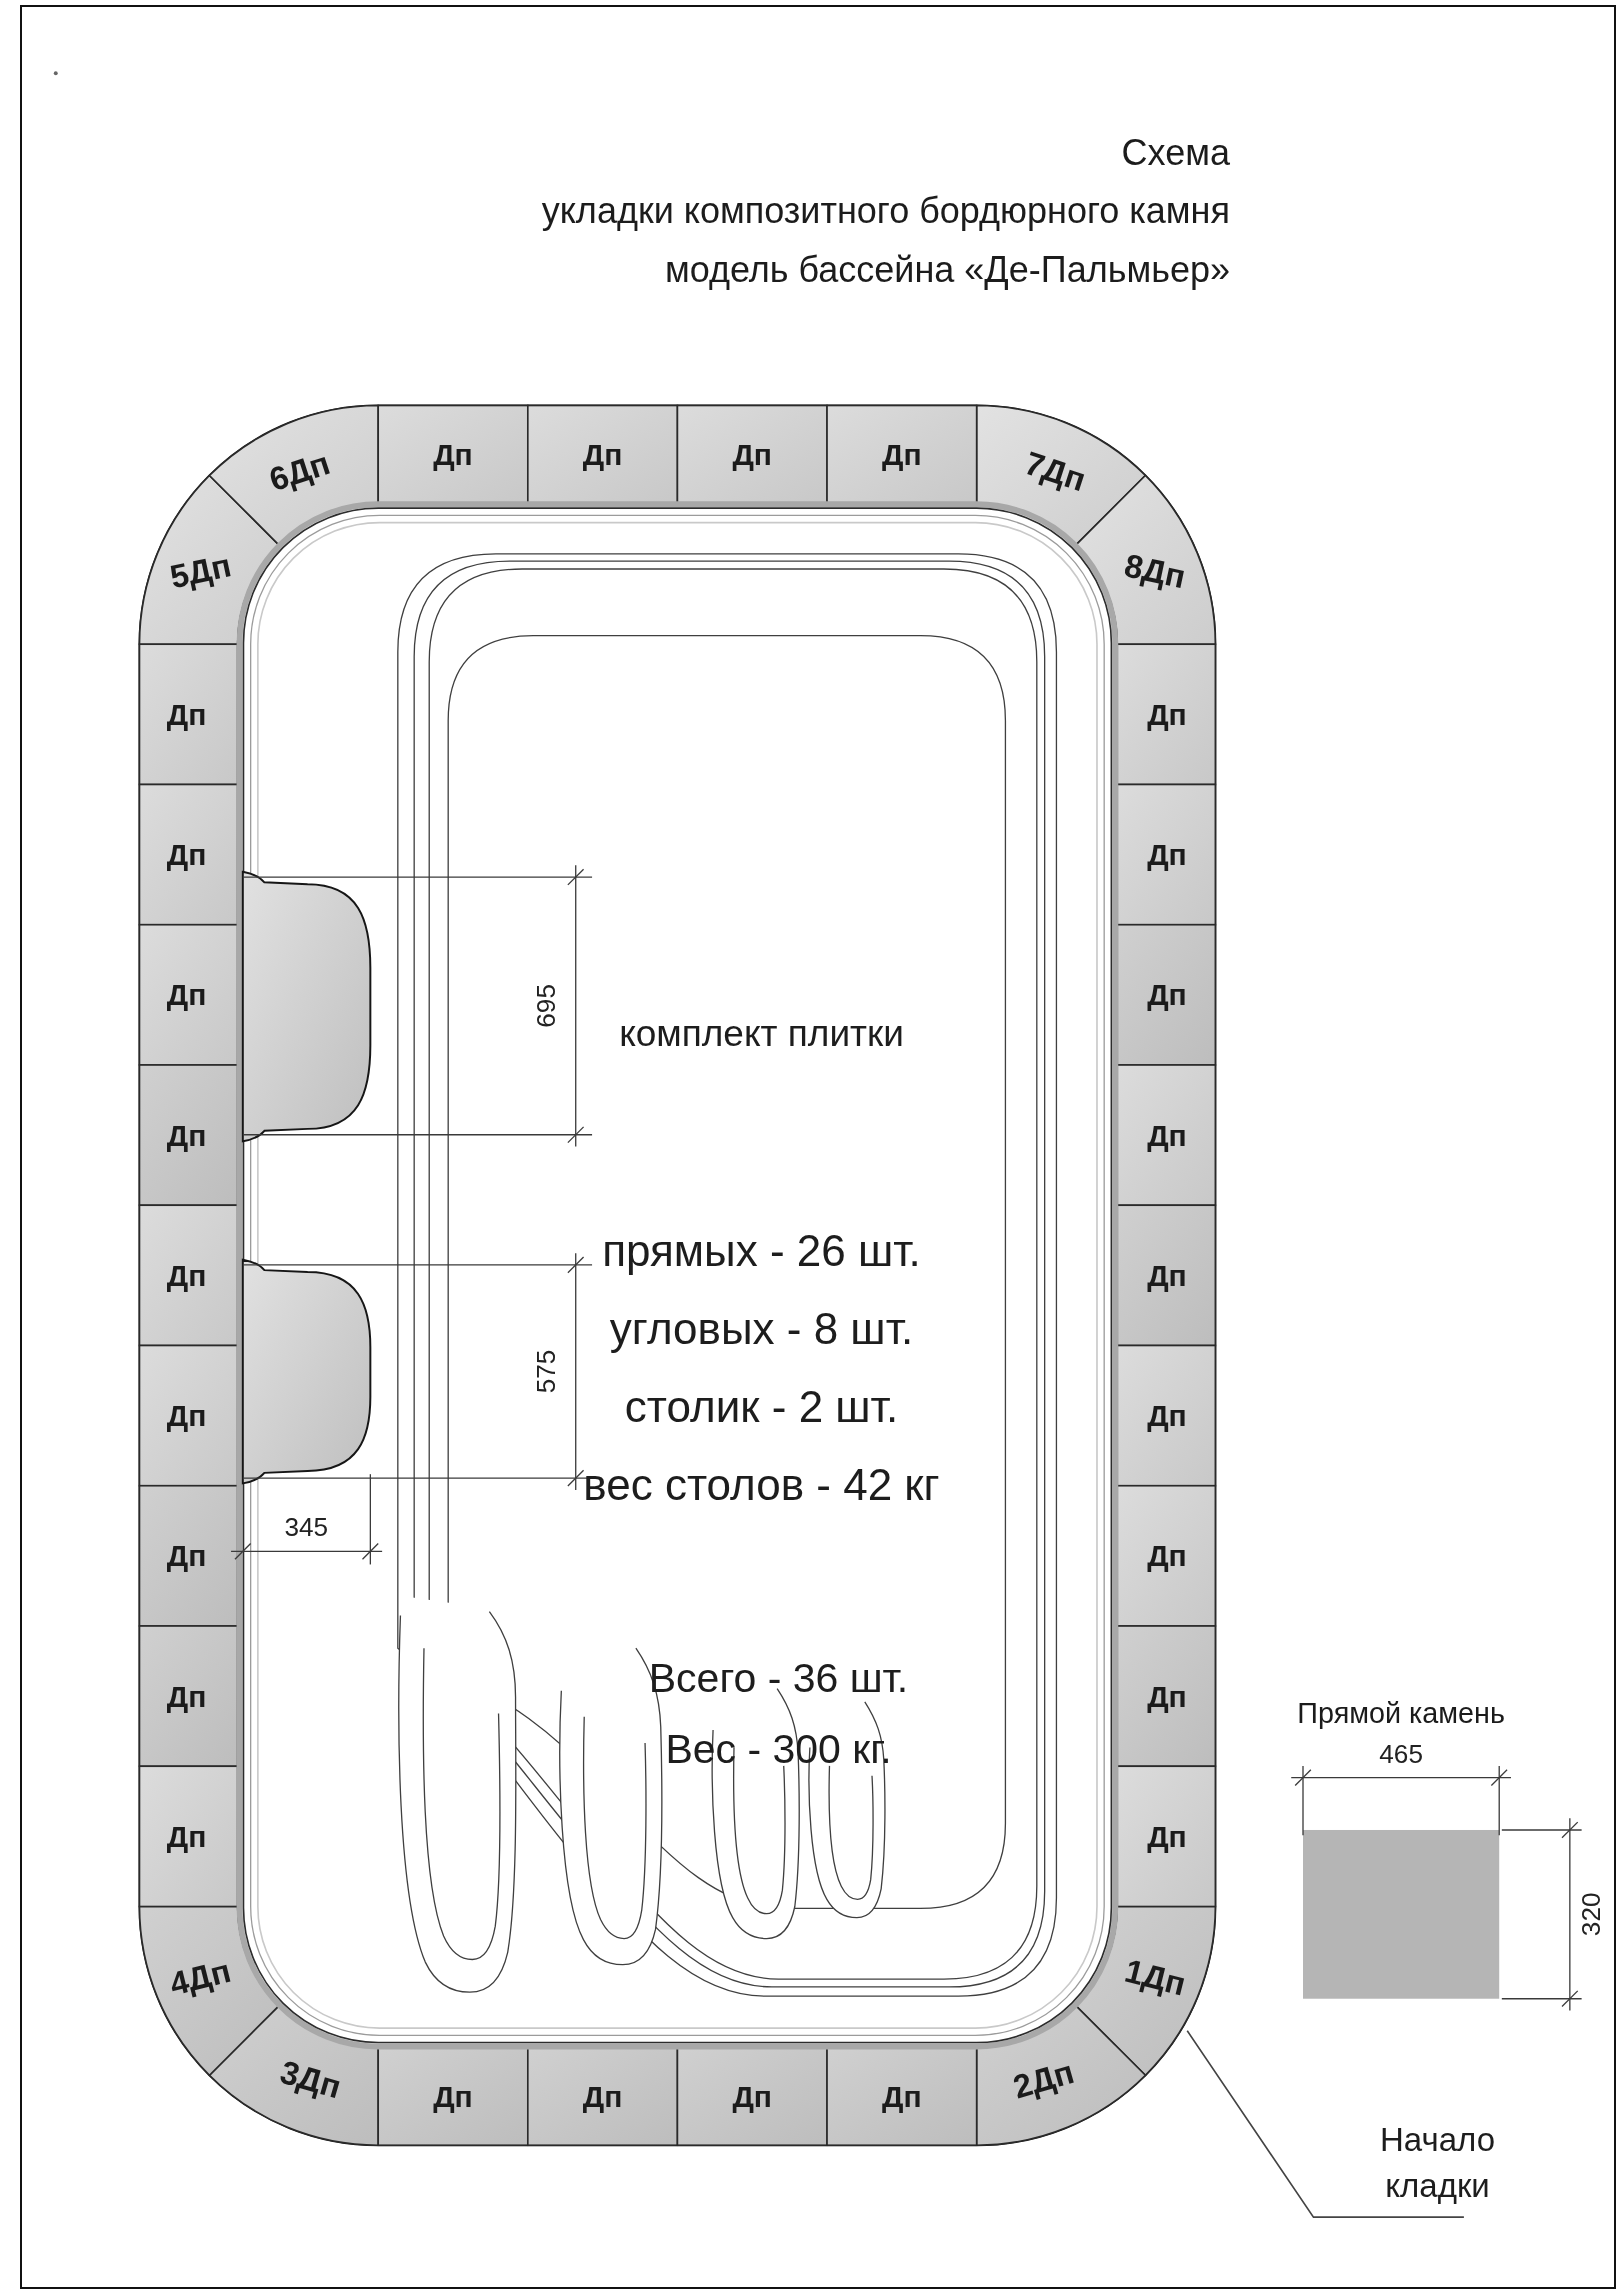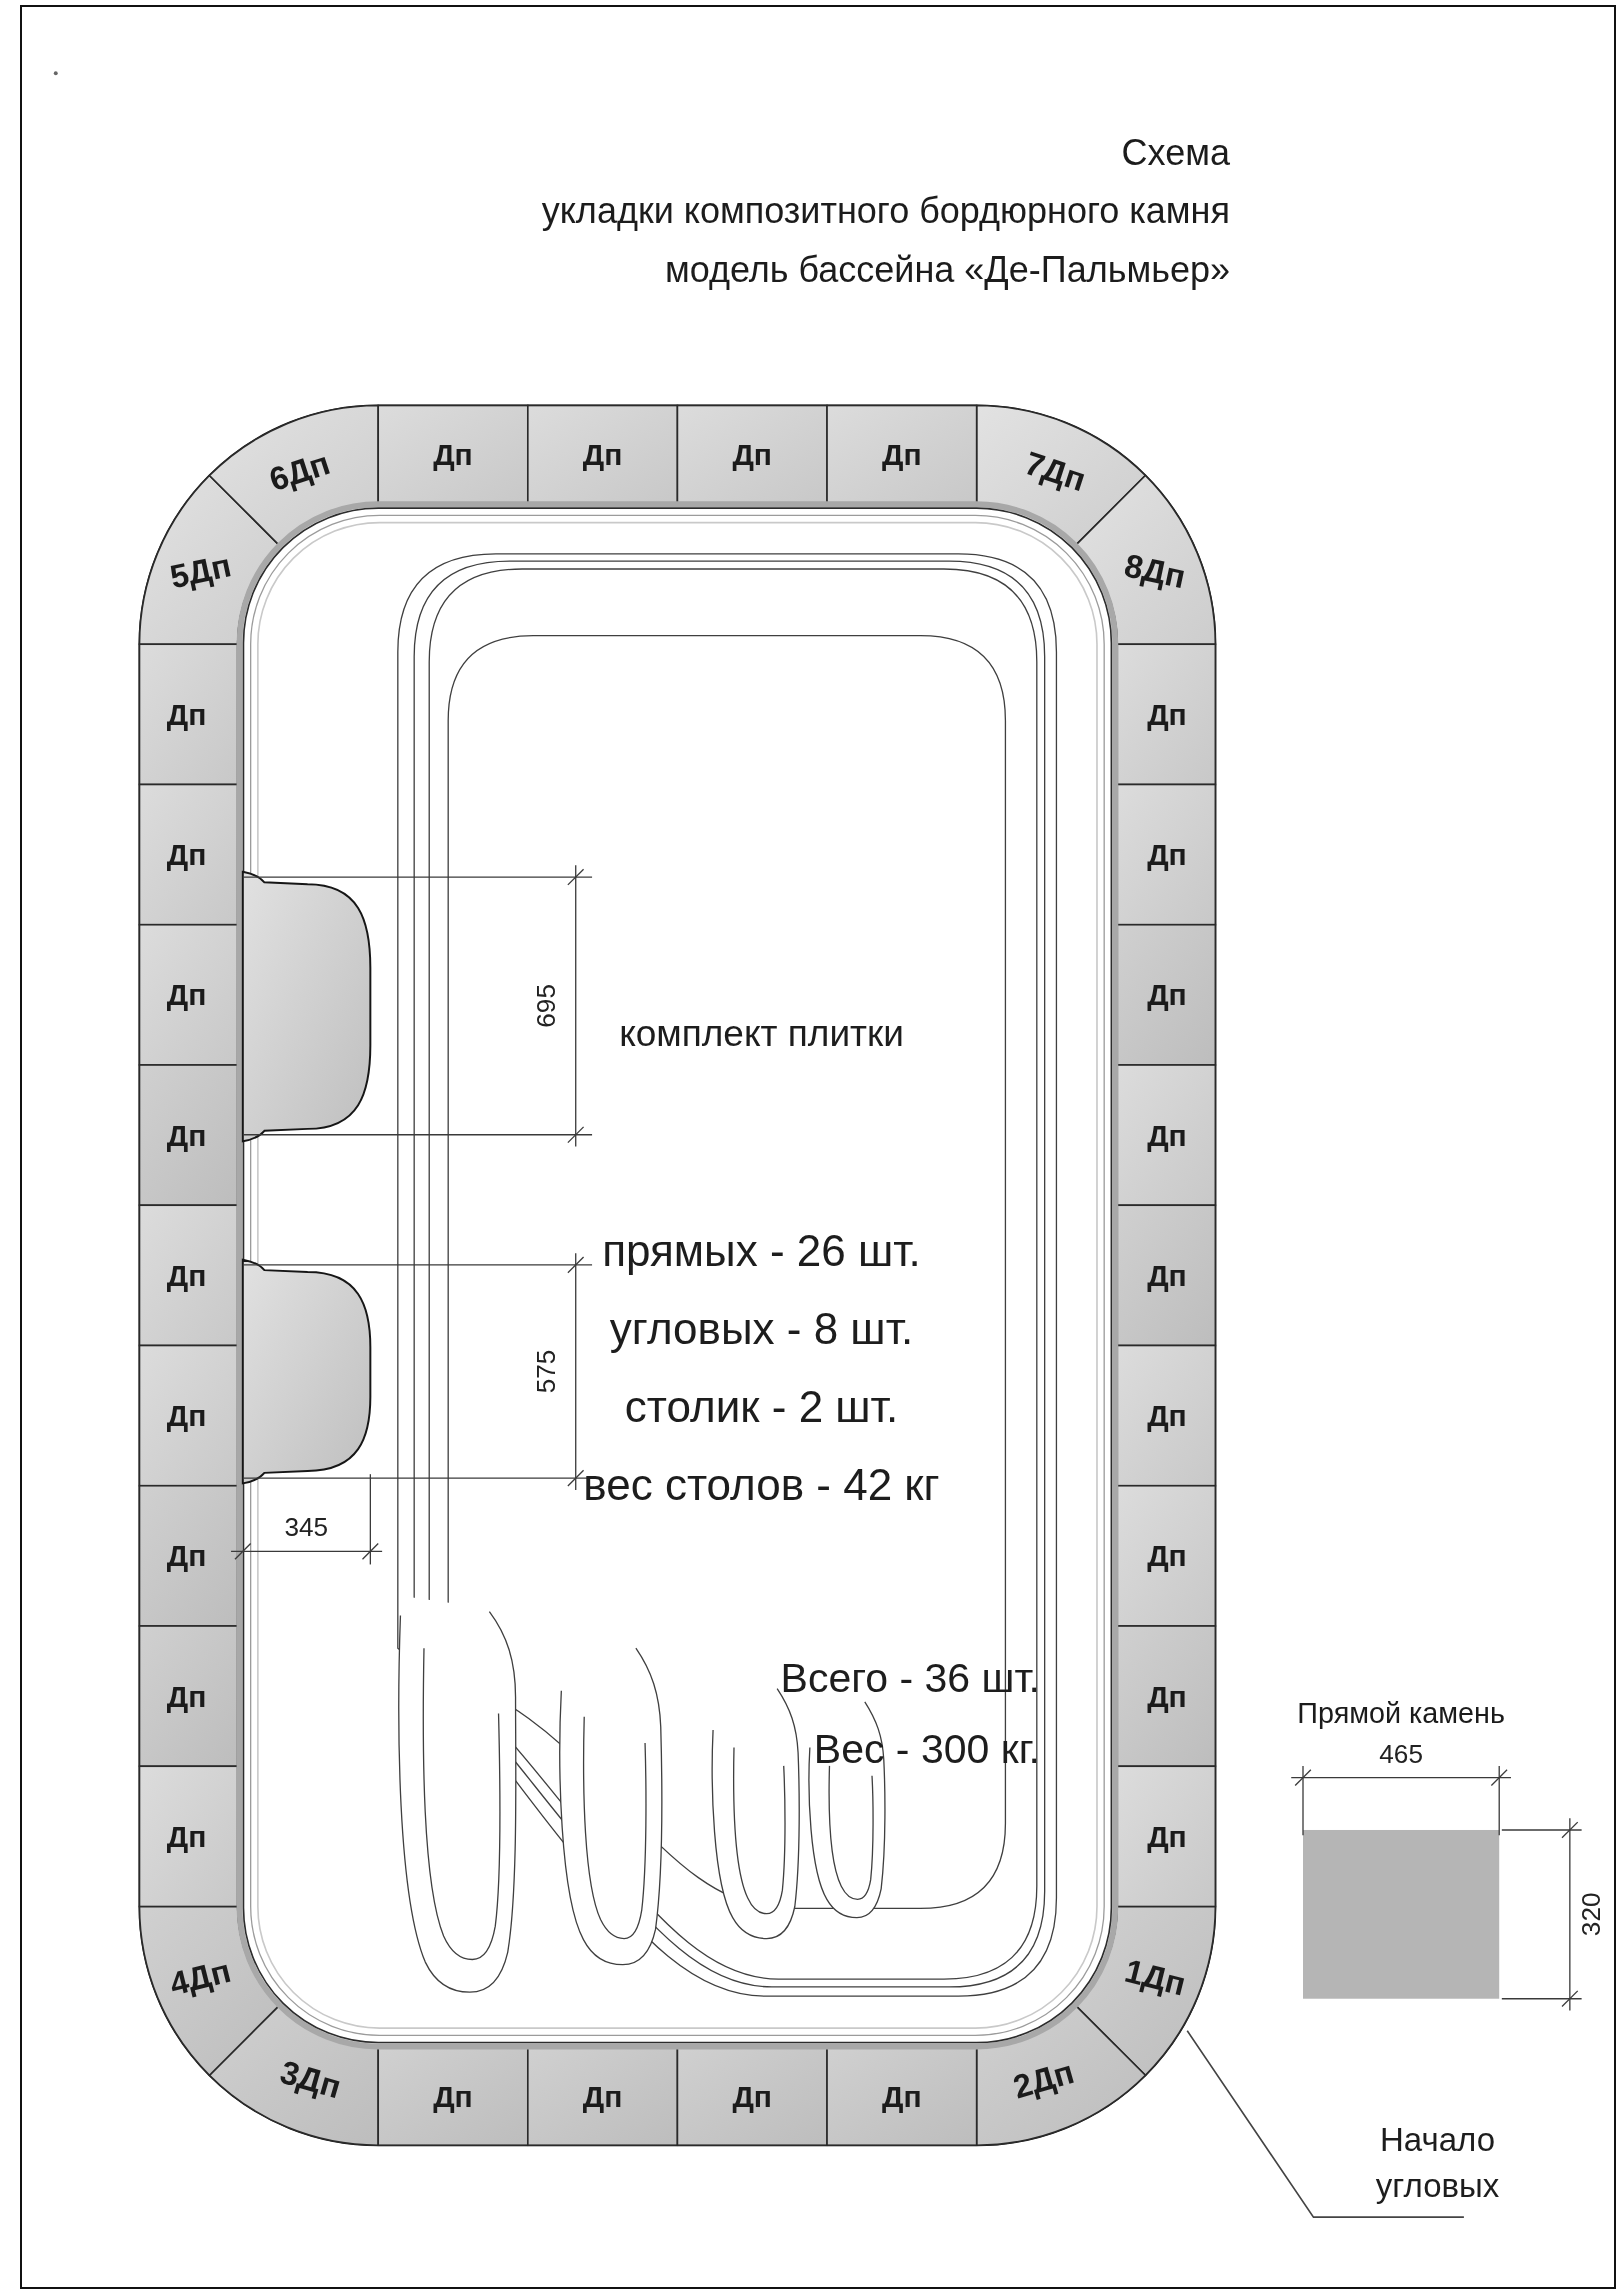--- a/index.html
+++ b/index.html
@@ -12,21 +12,21 @@
     position:absolute; left:19.6px; top:5.2px; width:1596px; height:2284px;
     border:2px solid #111; pointer-events:none;
   }
   .abs { position:absolute; }
   #title { left:118px; top:124px; width:1112px; text-align:right;
     font-size:36px; line-height:1.62; color:#1c1c1c; }
   #info-heading { left:500px; top:1013px; width:523px; text-align:center;
     font-size:37px; font-weight:normal; }
   #info-list { left:500px; top:1212px; width:523px; text-align:center;
     font-size:44px; line-height:1.77; }
-  #info-totals { left:517px; top:1643px; width:523px; text-align:right;
+  #info-totals { left:517px; top:1643px; width:523px; text-align:center;
     font-size:41px; line-height:1.72; }
   #callout-text { left:1300px; top:2117px; width:275px; text-align:center;
     font-size:33px; line-height:1.38; }
   svg { position:absolute; left:0; top:0; }
   svg text { font-family:"Liberation Sans", sans-serif; fill:#1b1b1b; }
   .stone-label  { font-size:46px; font-weight:bold; text-anchor:middle; }
   .corner-label { font-size:50px; font-weight:bold; text-anchor:middle; }
   .dim-text     { font-size:40px; text-anchor:middle; fill:#222; }
   .legend-title { font-size:44px; text-anchor:middle; }
   .outline  { fill:none; stroke:#3f3f3f; stroke-width:2; }
@@ -252,15 +252,15 @@
   <div>вес столов - 42 кг</div>
 </div>
 
 <div class="abs" id="info-totals">
   <div>Всего - 36 шт.</div>
   <div>Вес -  300 кг.</div>
 </div>
 
 <div class="abs" id="callout-text">
   <div>Начало</div>
-  <div>угловых</div>
+  <div>кладки</div>
 </div>
 
 
 </body></html>

